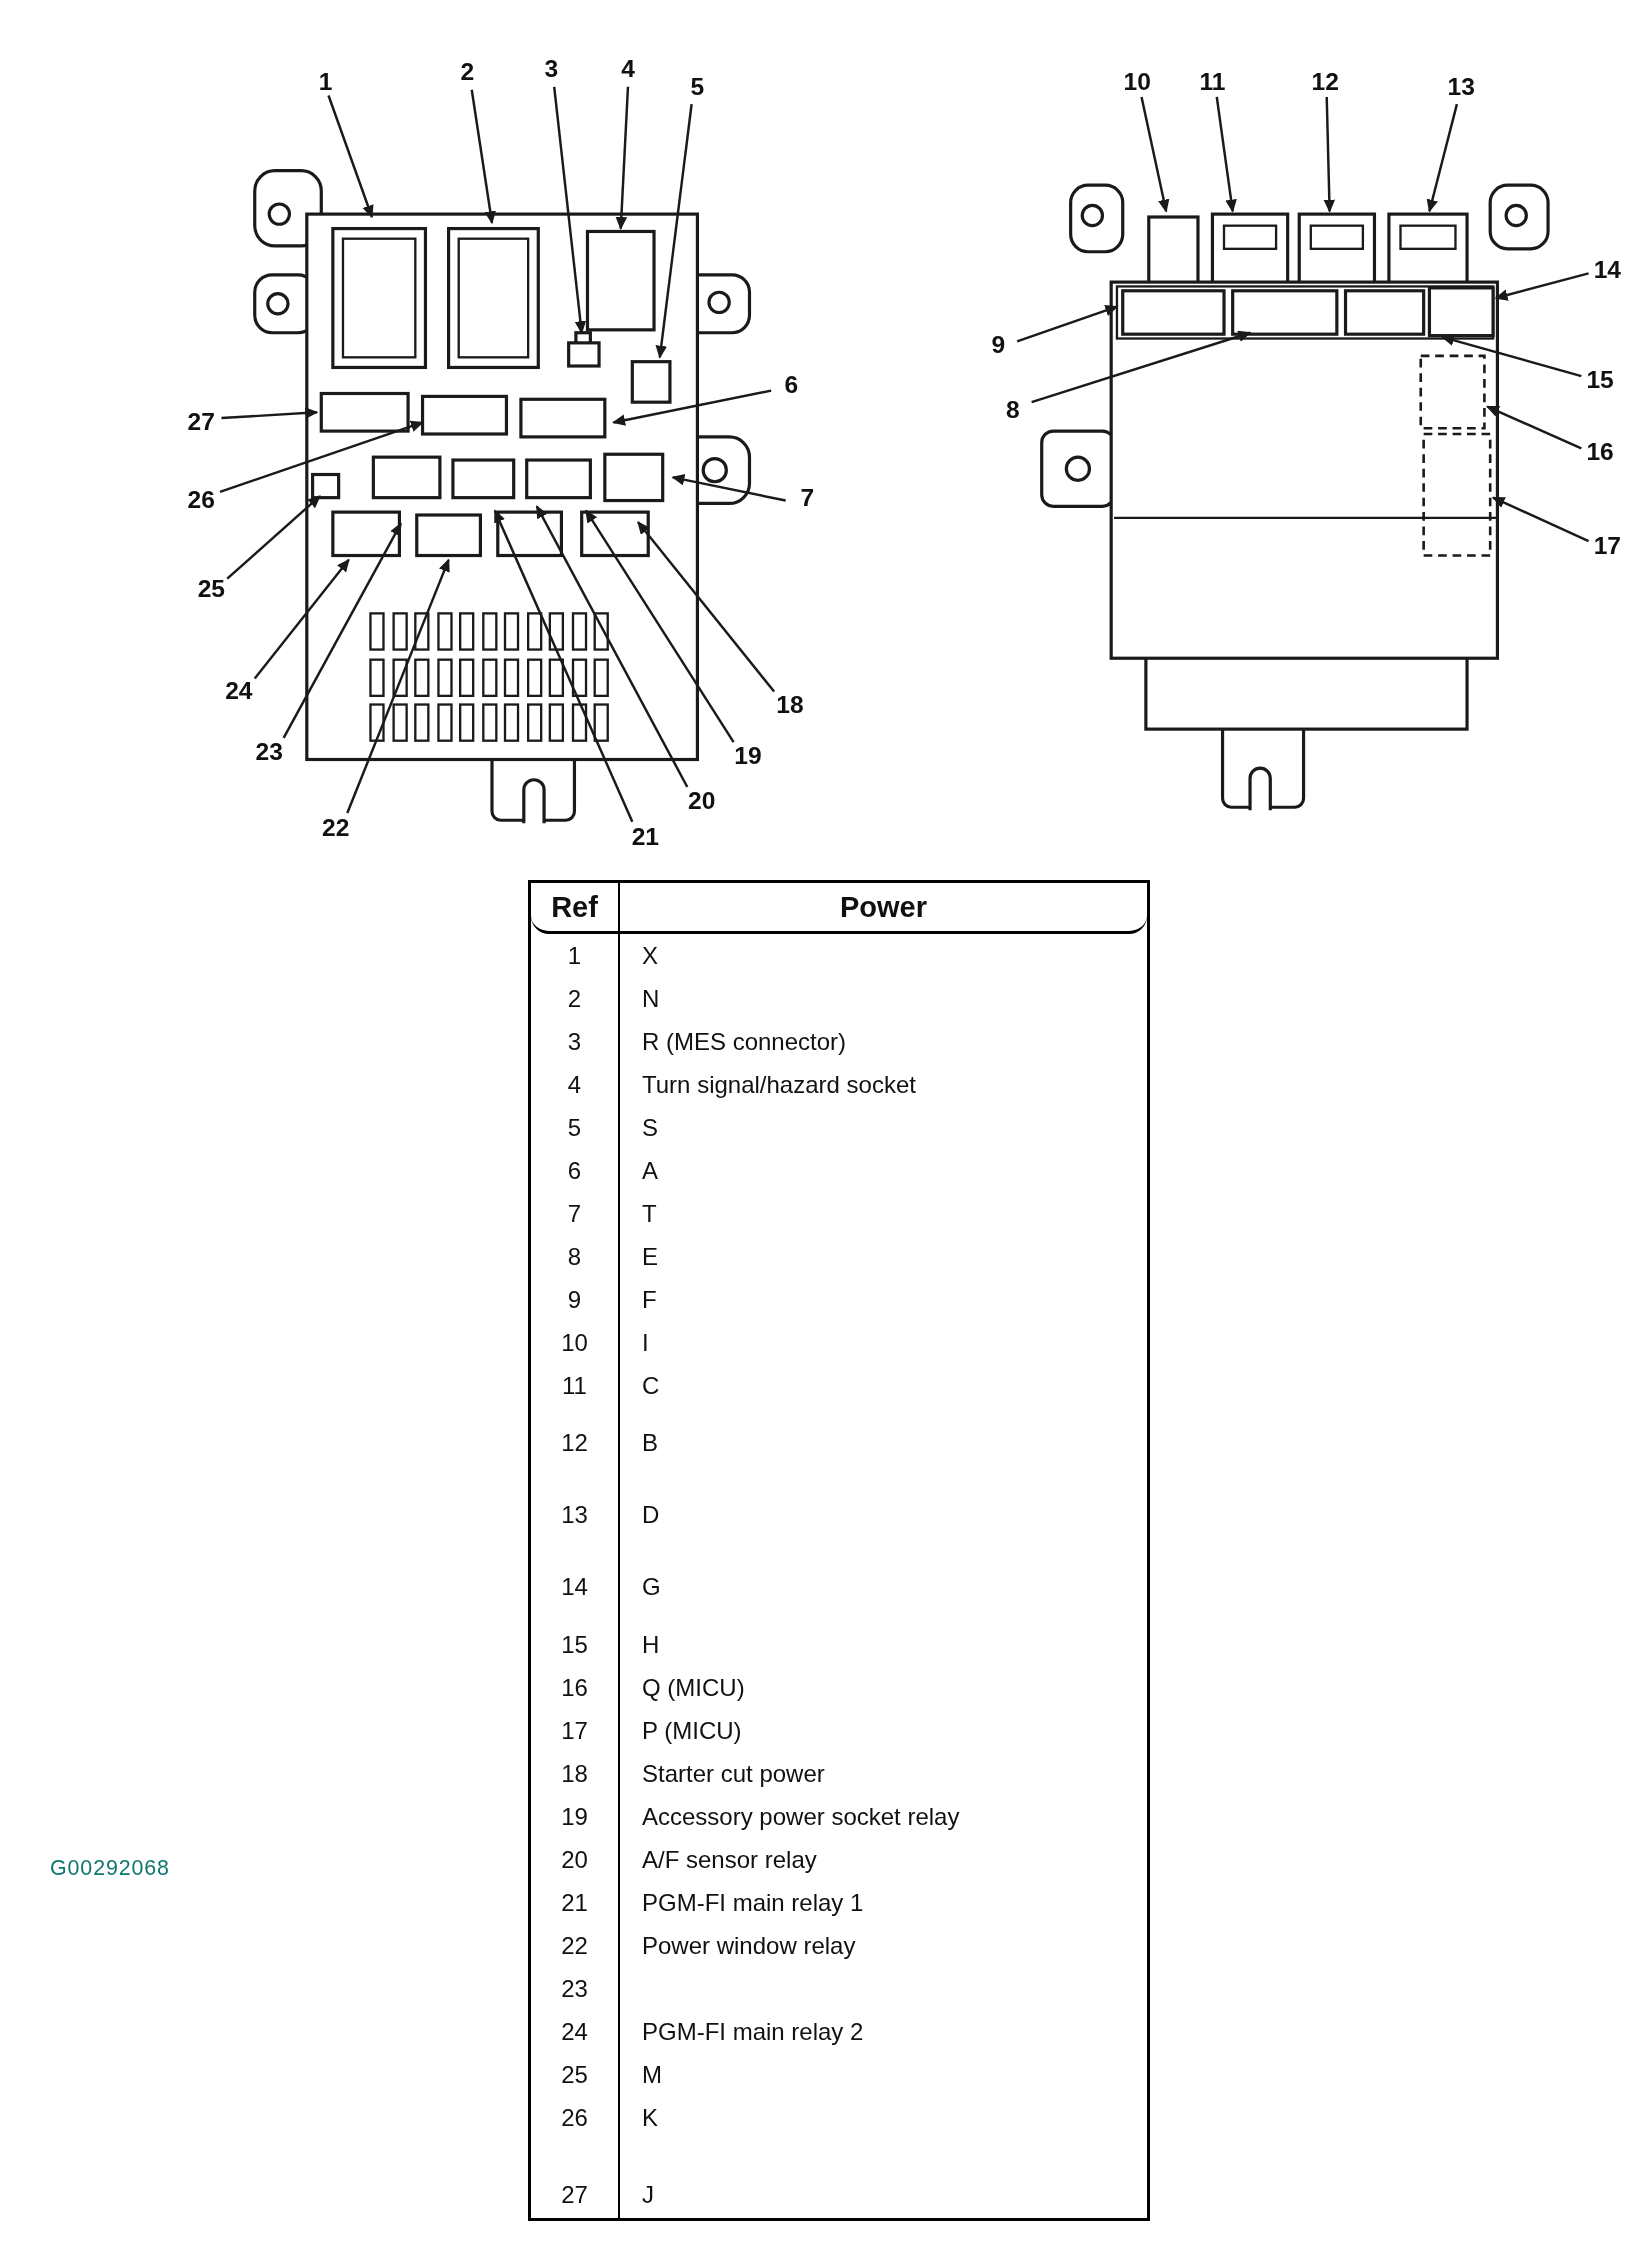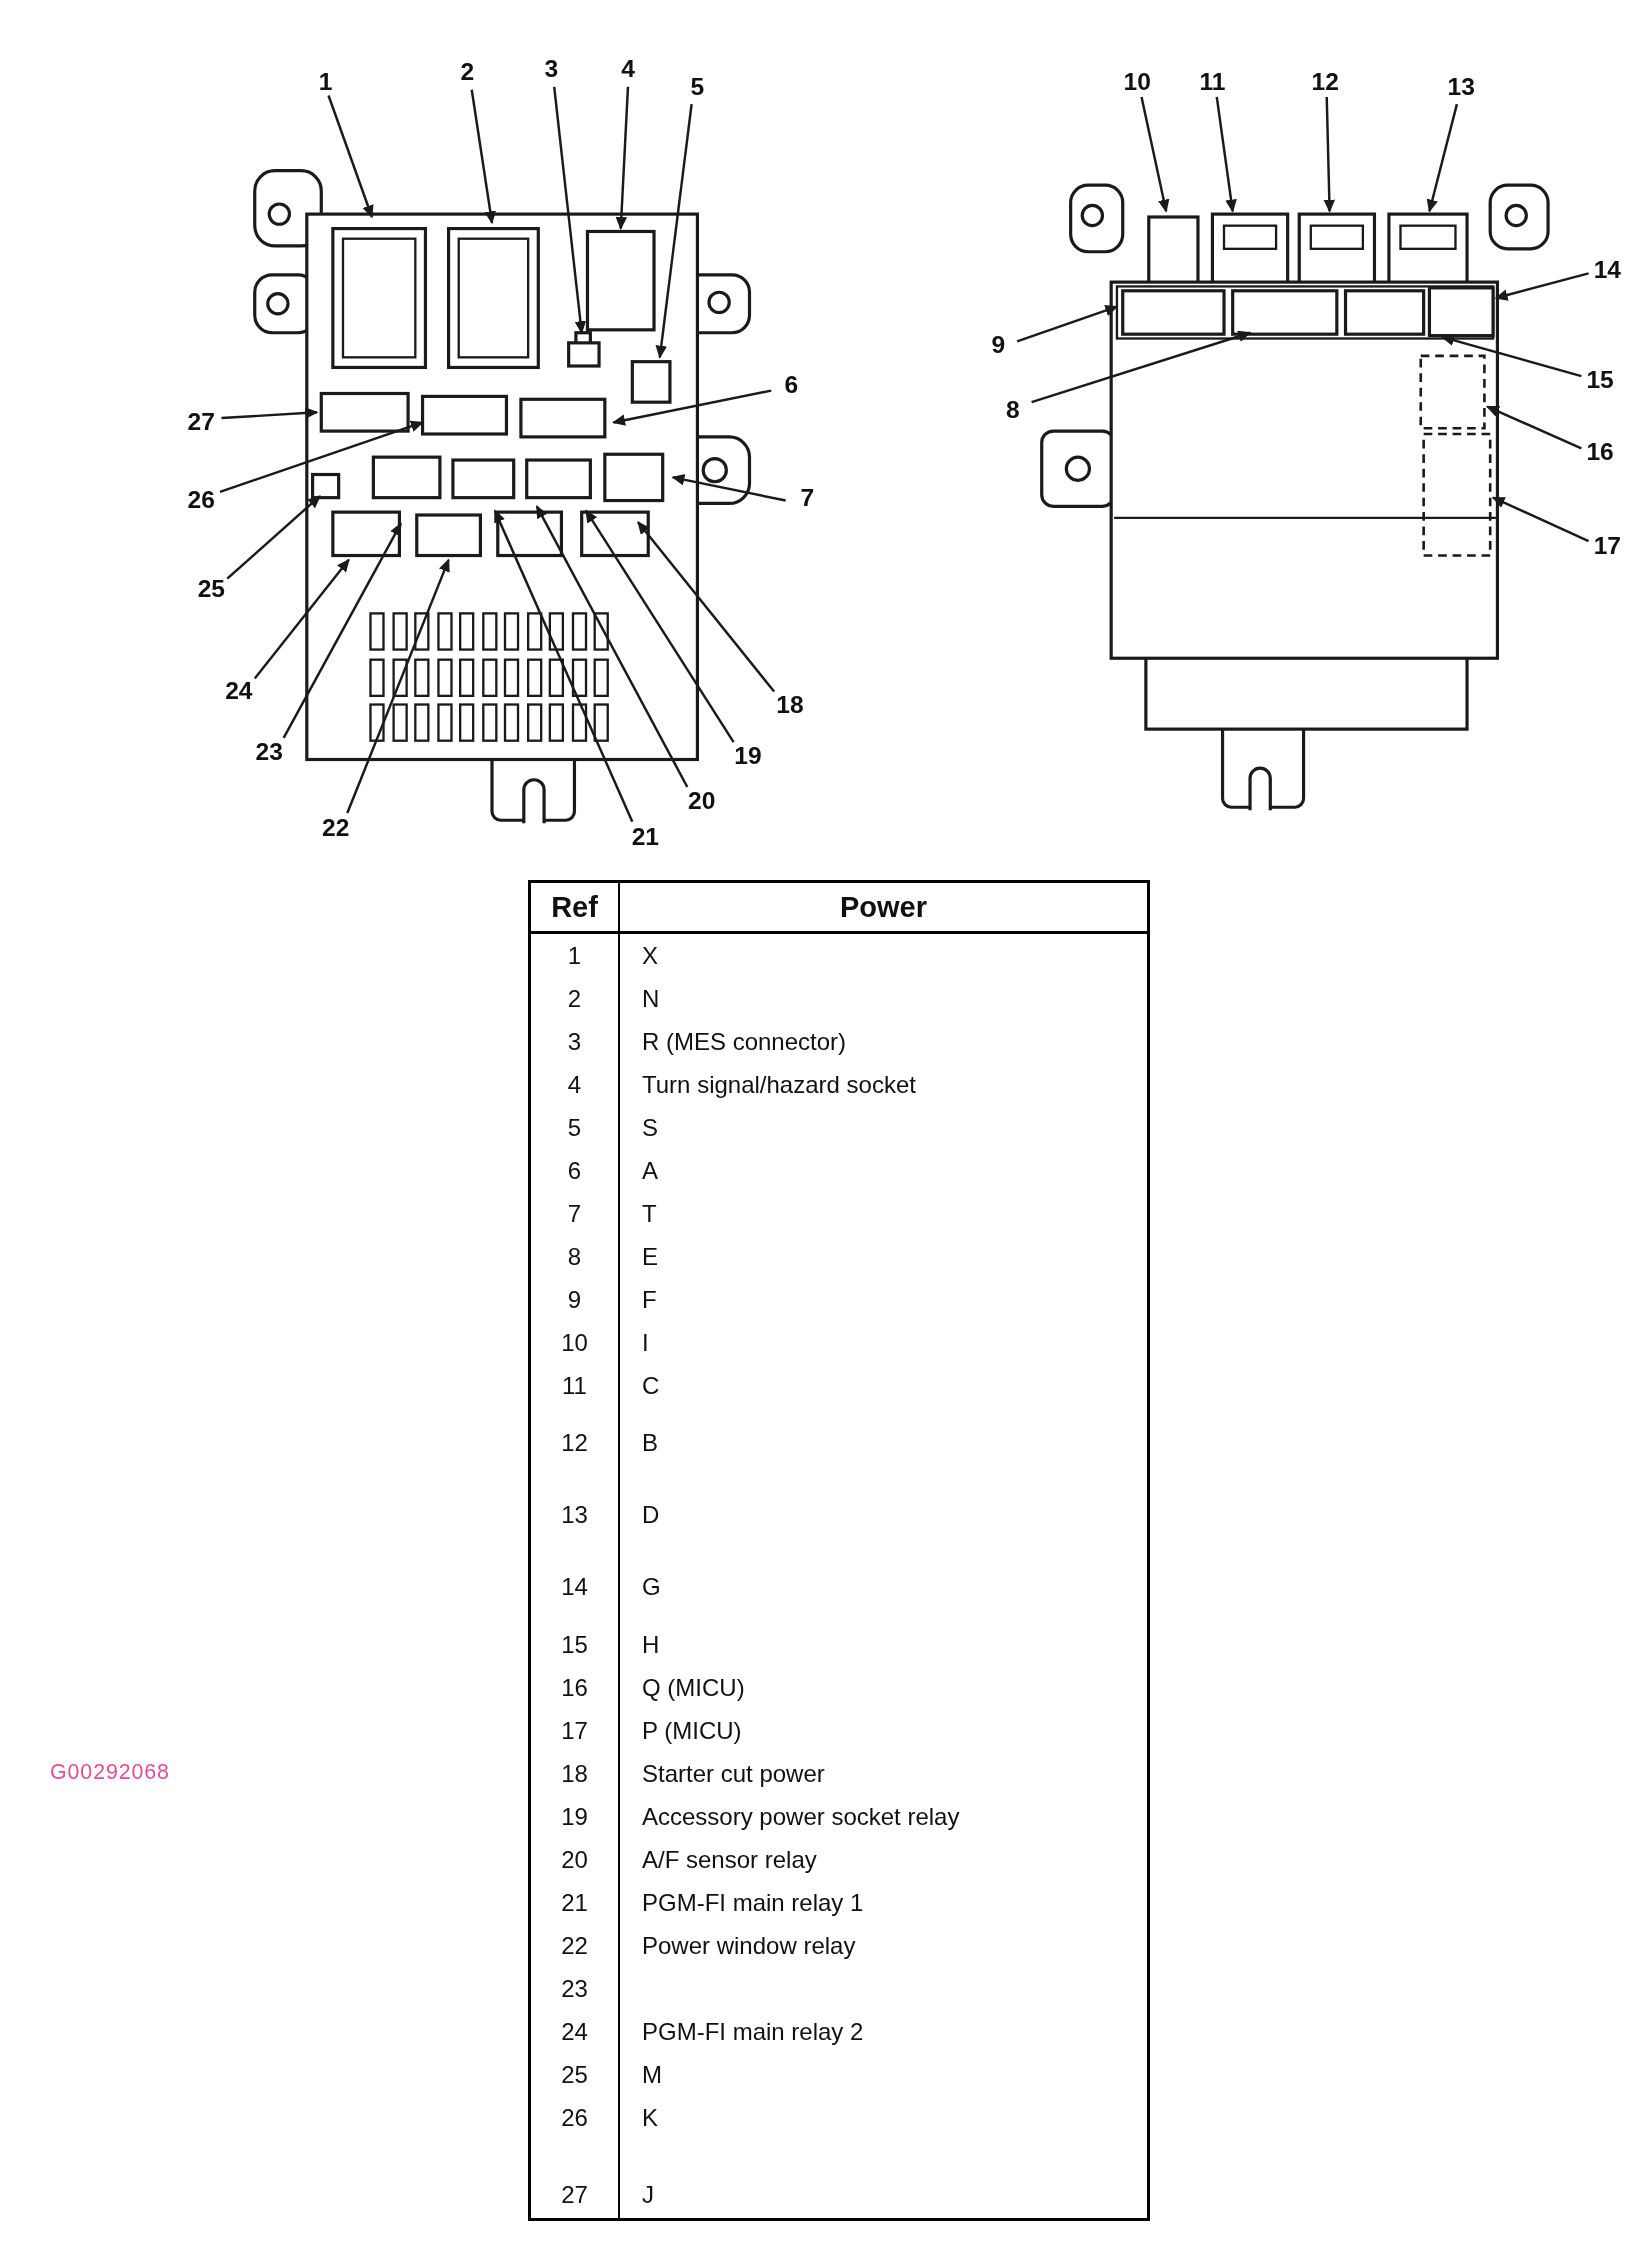--- a/index.html
+++ b/index.html
@@ -19,35 +19,35 @@
   text.callout-num {
     font-family:"Liberation Sans", sans-serif; font-size:17px; font-weight:bold;
     fill:#111; text-anchor:middle;
   }
 
   
   .ref-table {
     position:absolute; left:528px; top:880px; width:622px;
     border:3.4px solid #000; background:#fff;
   }
-  .thead { display:flex; height:51px; border-bottom:3.4px solid #000; }
+  .thead { display:flex; height:51px; border-bottom:3.4px solid #000;border-radius:18px; }
   .th { font-weight:bold; font-size:29px; display:flex; align-items:center; justify-content:center; }
   .th.ref { width:89px; border-right:2.6px solid #000; }
   .th.socket { flex:1; }
   .tr { display:flex; height:43px; font-size:24px; }
   .td { display:flex; align-items:center; }
   .td.ref { width:89px; border-right:2.6px solid #000; justify-content:center; }
   .td.socket { flex:1; padding-left:22px; }
   .row-12, .row-13, .row-14 { height:72px; }
   .row-27 { height:79px; }
   .row-27 .td { align-items:flex-end; padding-bottom:8.6px; }
 
   .watermark {
-    position:absolute; left:50px; top:1760px;
-    font-size:21.4px; color:#ec4899; letter-spacing:0.9px;
+    position:absolute; left:50px; top:1856px;
+    font-size:21.4px; color:#0f766e; letter-spacing:0.9px;
   }
 </style>
 </head>
 <body>
 
 <div class="page">
 
   <svg class="diagram" viewBox="0 0 1139 600" xmlns="http://www.w3.org/2000/svg">
     <defs>
       <marker id="arrowhead" markerUnits="userSpaceOnUse" markerWidth="10" markerHeight="10" refX="8" refY="4" orient="auto">

